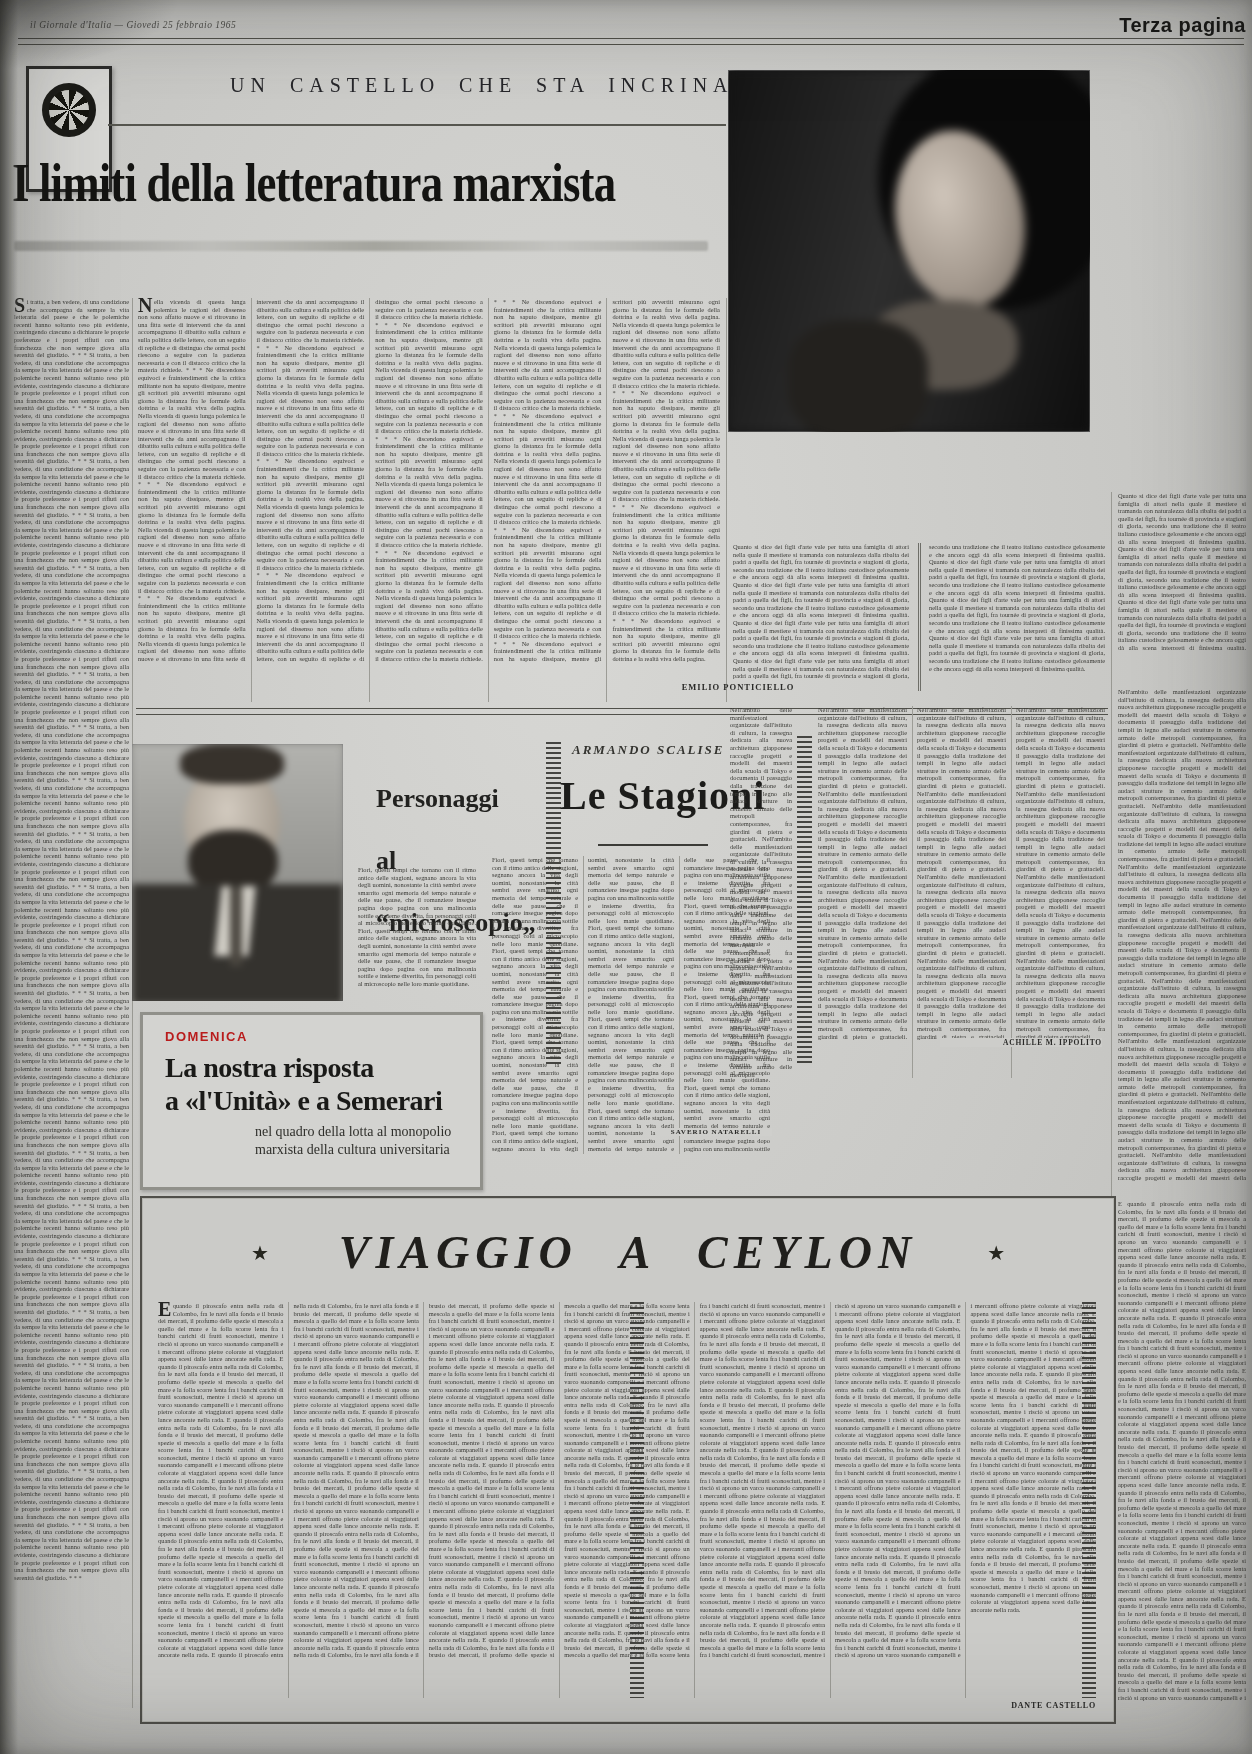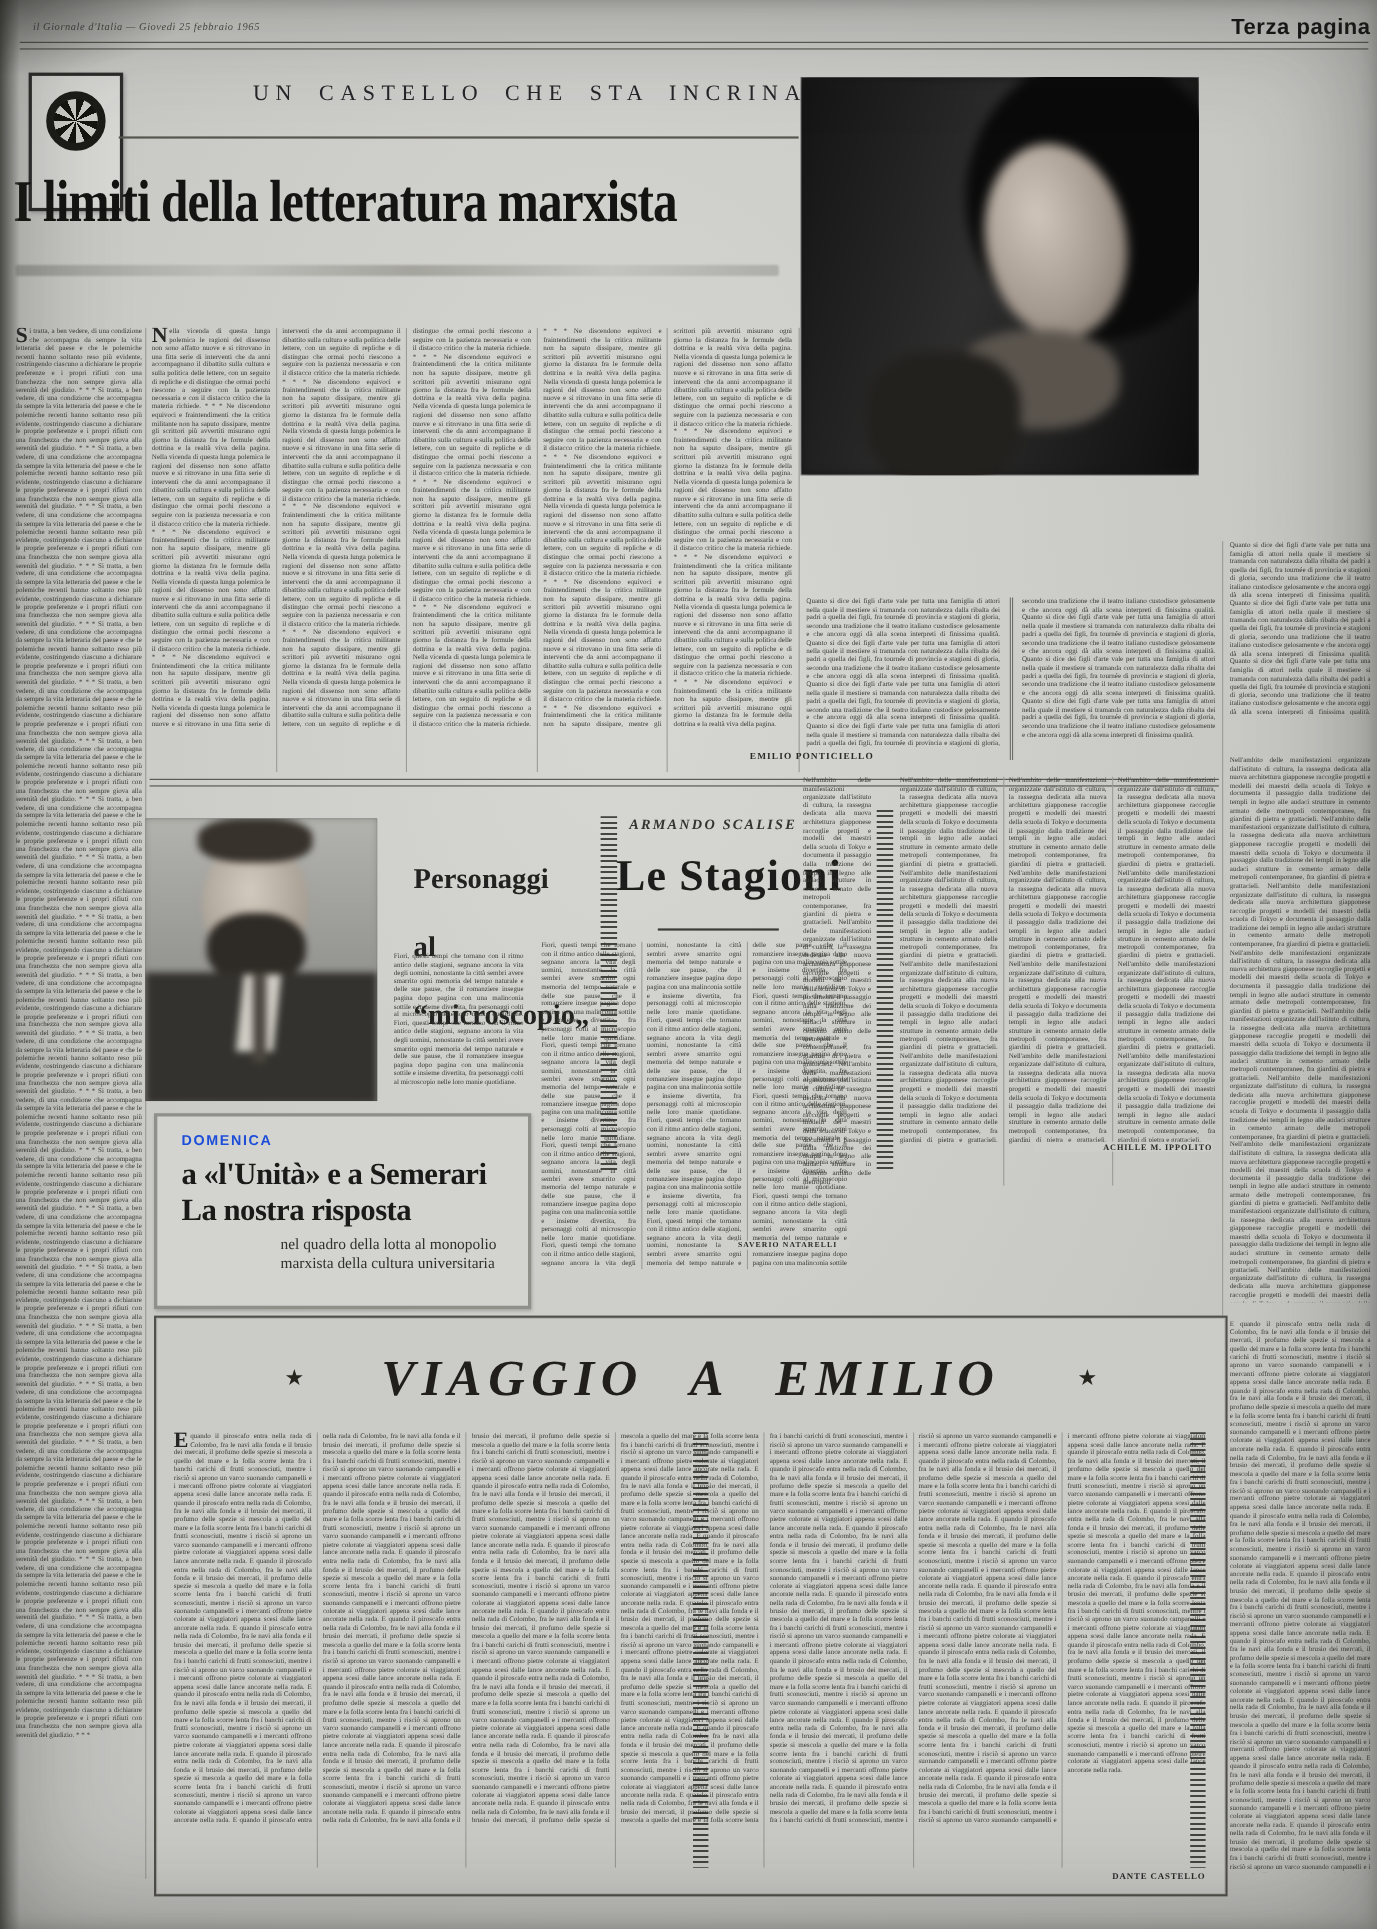--- a/index.html
+++ b/index.html
@@ -68,21 +68,21 @@
   .byline-right{font:bold 7.5px "Liberation Serif",serif;letter-spacing:.8px;color:#2a2a28;text-align:right;}
 
   .barcode{background:repeating-linear-gradient(180deg,#2c2c28 0 2px, rgba(0,0,0,0) 2px 5px);opacity:.85;}
 
   .personaggi{font:bold 26px/62px "Liberation Serif",serif;color:#222220;letter-spacing:0;}
   .scalise{font:italic bold 13px "Liberation Serif",serif;letter-spacing:2px;color:#33332f;}
   .stagioni-h{font:bold 40px "Liberation Serif",serif;color:#1c1c1a;letter-spacing:1px;white-space:nowrap;}
   .nipponica-h{font:italic bold 29px "Liberation Serif",serif;color:#23231f;text-align:center;white-space:nowrap;}
 
   .dom-box{background:#d3d3d0;border:3px solid #90908a;box-shadow:1px 2px 3px rgba(0,0,0,.2);}
-  .dom-eyebrow{font:bold 13px "Liberation Sans",sans-serif;letter-spacing:1.5px;color:#1d4ed8;}
+  .dom-eyebrow{font:bold 13px "Liberation Sans",sans-serif;letter-spacing:1.5px;color:#b91c1c;}
   .dom-title{font:bold 28px/33px "Liberation Serif",serif;color:#1a1a18;letter-spacing:-.5px;}
   .dom-sub{font:14px/18px "Liberation Serif",serif;color:#2f2f2b;}
 
   .ceylon-box{background:#cbcbc8;border:2px solid #504f4a;box-shadow:0 0 0 1px #b5b5b0 inset;}
   .ceylon-title-row{display:flex;align-items:center;justify-content:center;gap:70px;}
   .ceylon-title{font:italic bold 46px "Liberation Serif",serif;letter-spacing:6px;word-spacing:26px;color:#201f1c;white-space:nowrap;}
   .star{font-size:20px;color:#26261f;}
 </style>
 </head>
 <body>
@@ -147,38 +147,38 @@
   <div class="abs scalise" style="left:572px;top:742px;width:200px;">ARMANDO SCALISE</div>
   <div class="abs stagioni-h" style="left:560px;top:772px;">Le Stagioni</div>
   <div class="abs" style="left:598px;top:844px;width:110px;height:2px;background:#3b3b37;"></div>
   <div class="abs greek" style="left:358px;top:866px;width:118px;height:142px;">Fiori, questi tempi che tornano con il ritmo antico delle stagioni, segnano ancora la vita degli uomini, nonostante la città sembri avere smarrito ogni memoria del tempo naturale e delle sue pause, che il romanziere insegue pagina dopo pagina con una malinconia sottile e insieme divertita, fra personaggi colti al microscopio nelle loro manie quotidiane. Fiori, questi tempi che tornano con il ritmo antico delle stagioni, segnano ancora la vita degli uomini, nonostante la città sembri avere smarrito ogni memoria del tempo naturale e delle sue pause, che il romanziere insegue pagina dopo pagina con una malinconia sottile e insieme divertita, fra personaggi colti al microscopio nelle loro manie quotidiane. </div>
   <div class="abs greek cols3" style="left:492px;top:856px;width:278px;height:298px;">Fiori, questi tempi che tornano con il ritmo antico delle stagioni, segnano ancora la vita degli uomini, nonostante la città sembri avere smarrito ogni memoria del tempo naturale e delle sue pause, che il romanziere insegue pagina dopo pagina con una malinconia sottile e insieme divertita, fra personaggi colti al microscopio nelle loro manie quotidiane. Fiori, questi tempi che tornano con il ritmo antico delle stagioni, segnano ancora la vita degli uomini, nonostante la città sembri avere smarrito ogni memoria del tempo naturale e delle sue pause, che il romanziere insegue pagina dopo pagina con una malinconia sottile e insieme divertita, fra personaggi colti al microscopio nelle loro manie quotidiane. Fiori, questi tempi che tornano con il ritmo antico delle stagioni, segnano ancora la vita degli uomini, nonostante la città sembri avere smarrito ogni memoria del tempo naturale e delle sue pause, che il romanziere insegue pagina dopo pagina con una malinconia sottile e insieme divertita, fra personaggi colti al microscopio nelle loro manie quotidiane. Fiori, questi tempi che tornano con il ritmo antico delle stagioni, segnano ancora la vita degli uomini, nonostante la città sembri avere smarrito ogni memoria del tempo naturale e delle sue pause, che il romanziere insegue pagina dopo pagina con una malinconia sottile e insieme divertita, fra personaggi colti al microscopio nelle loro manie quotidiane. Fiori, questi tempi che tornano con il ritmo antico delle stagioni, segnano ancora la vita degli uomini, nonostante la città sembri avere smarrito ogni memoria del tempo naturale e delle sue pause, che il romanziere insegue pagina dopo pagina con una malinconia sottile e insieme divertita, fra personaggi colti al microscopio nelle loro manie quotidiane. Fiori, questi tempi che tornano con il ritmo antico delle stagioni, segnano ancora la vita degli uomini, nonostante la città sembri avere smarrito ogni memoria del tempo naturale e delle sue pause, che il romanziere insegue pagina dopo pagina con una malinconia sottile e insieme divertita, fra personaggi colti al microscopio nelle loro manie quotidiane. Fiori, questi tempi che tornano con il ritmo antico delle stagioni, segnano ancora la vita degli uomini, nonostante la città sembri avere smarrito ogni memoria del tempo naturale e delle sue pause, che il romanziere insegue pagina dopo pagina con una malinconia sottile e insieme divertita, fra personaggi colti al microscopio nelle loro manie quotidiane. Fiori, questi tempi che tornano con il ritmo antico delle stagioni, segnano ancora la vita degli uomini, nonostante la città sembri avere smarrito ogni memoria del tempo naturale e delle sue pause, che il romanziere insegue pagina dopo pagina con una malinconia sottile e insieme divertita, fra personaggi colti al microscopio nelle loro manie quotidiane. Fiori, questi tempi che tornano con il ritmo antico delle stagioni, segnano ancora la vita degli uomini, nonostante la città sembri avere smarrito ogni memoria del tempo naturale e delle sue pause, che il romanziere insegue pagina dopo pagina con una malinconia sottile e insieme divertita, fra personaggi colti al microscopio nelle loro manie quotidiane. Fiori, questi tempi che tornano con il ritmo antico delle stagioni, segnano ancora la vita degli uomini, nonostante la città sembri avere smarrito ogni memoria del tempo naturale e delle sue pause, che il romanziere insegue pagina dopo pagina con una malinconia sottile e insieme divertita, fra personaggi colti al microscopio nelle loro manie quotidiane. </div>
   <div class="abs byline-sc" style="left:660px;top:1128px;width:112px;font-size:7px;background:#cfcfcc;">SAVERIO NATARELLI</div>
 
   <div class="abs dom-box" style="left:140px;top:1012px;width:337px;height:172px;">
     <div class="abs dom-eyebrow" style="left:22px;top:14px;">DOMENICA</div>
     <div class="abs dom-title" style="left:22px;top:36px;width:300px;">
+      <div>La nostra risposta</div>
       <div>a «l'Unità» e a Semerari</div>
-      <div>La nostra risposta</div>
     </div>
     <div class="abs dom-sub" style="left:112px;top:108px;width:202px;">nel quadro della lotta al monopolio marxista della cultura universitaria</div>
   </div>
 
   <div class="abs greek" style="left:730px;top:706px;width:62px;height:372px;">Nell'ambito delle manifestazioni organizzate dall'istituto di cultura, la rassegna dedicata alla nuova architettura giapponese raccoglie progetti e modelli dei maestri della scuola di Tokyo e documenta il passaggio dalla tradizione dei templi in legno alle audaci strutture in cemento armato delle metropoli contemporanee, fra giardini di pietra e grattacieli. Nell'ambito delle manifestazioni organizzate dall'istituto di cultura, la rassegna dedicata alla nuova architettura giapponese raccoglie progetti e modelli dei maestri della scuola di Tokyo e documenta il passaggio dalla tradizione dei templi in legno alle audaci strutture in cemento armato delle metropoli contemporanee, fra giardini di pietra e grattacieli. Nell'ambito delle manifestazioni organizzate dall'istituto di cultura, la rassegna dedicata alla nuova architettura giapponese raccoglie progetti e modelli dei maestri della scuola di Tokyo e documenta il passaggio dalla tradizione dei templi in legno alle audaci strutture in cemento armato delle metropoli contemporanee, fra giardini di pietra e grattacieli. Nell'ambito delle manifestazioni organizzate dall'istituto di cultura, la rassegna dedicata alla nuova architettura giapponese raccoglie progetti e modelli dei maestri della scuola di Tokyo e documenta il passaggio dalla tradizione dei templi in legno alle audaci strutture in cemento armato delle metropoli contemporanee, fra giardini di pietra e grattacieli. </div>
   <div class="abs barcode" style="left:797px;top:736px;width:15px;height:328px;"></div>
   <div class="abs greek cols3" style="left:818px;top:706px;width:287px;height:372px;">Nell'ambito delle manifestazioni organizzate dall'istituto di cultura, la rassegna dedicata alla nuova architettura giapponese raccoglie progetti e modelli dei maestri della scuola di Tokyo e documenta il passaggio dalla tradizione dei templi in legno alle audaci strutture in cemento armato delle metropoli contemporanee, fra giardini di pietra e grattacieli. Nell'ambito delle manifestazioni organizzate dall'istituto di cultura, la rassegna dedicata alla nuova architettura giapponese raccoglie progetti e modelli dei maestri della scuola di Tokyo e documenta il passaggio dalla tradizione dei templi in legno alle audaci strutture in cemento armato delle metropoli contemporanee, fra giardini di pietra e grattacieli. Nell'ambito delle manifestazioni organizzate dall'istituto di cultura, la rassegna dedicata alla nuova architettura giapponese raccoglie progetti e modelli dei maestri della scuola di Tokyo e documenta il passaggio dalla tradizione dei templi in legno alle audaci strutture in cemento armato delle metropoli contemporanee, fra giardini di pietra e grattacieli. Nell'ambito delle manifestazioni organizzate dall'istituto di cultura, la rassegna dedicata alla nuova architettura giapponese raccoglie progetti e modelli dei maestri della scuola di Tokyo e documenta il passaggio dalla tradizione dei templi in legno alle audaci strutture in cemento armato delle metropoli contemporanee, fra giardini di pietra e grattacieli. Nell'ambito delle manifestazioni organizzate dall'istituto di cultura, la rassegna dedicata alla nuova architettura giapponese raccoglie progetti e modelli dei maestri della scuola di Tokyo e documenta il passaggio dalla tradizione dei templi in legno alle audaci strutture in cemento armato delle metropoli contemporanee, fra giardini di pietra e grattacieli. Nell'ambito delle manifestazioni organizzate dall'istituto di cultura, la rassegna dedicata alla nuova architettura giapponese raccoglie progetti e modelli dei maestri della scuola di Tokyo e documenta il passaggio dalla tradizione dei templi in legno alle audaci strutture in cemento armato delle metropoli contemporanee, fra giardini di pietra e grattacieli. Nell'ambito delle manifestazioni organizzate dall'istituto di cultura, la rassegna dedicata alla nuova architettura giapponese raccoglie progetti e modelli dei maestri della scuola di Tokyo e documenta il passaggio dalla tradizione dei templi in legno alle audaci strutture in cemento armato delle metropoli contemporanee, fra giardini di pietra e grattacieli. Nell'ambito delle manifestazioni organizzate dall'istituto di cultura, la rassegna dedicata alla nuova architettura giapponese raccoglie progetti e modelli dei maestri della scuola di Tokyo e documenta il passaggio dalla tradizione dei templi in legno alle audaci strutture in cemento armato delle metropoli contemporanee, fra giardini di pietra e grattacieli. Nell'ambito delle manifestazioni organizzate dall'istituto di cultura, la rassegna dedicata alla nuova architettura giapponese raccoglie progetti e modelli dei maestri della scuola di Tokyo e documenta il passaggio dalla tradizione dei templi in legno alle audaci strutture in cemento armato delle metropoli contemporanee, fra giardini di pietra e grattacieli. Nell'ambito delle manifestazioni organizzate dall'istituto di cultura, la rassegna dedicata alla nuova architettura giapponese raccoglie progetti e modelli dei maestri della scuola di Tokyo e documenta il passaggio dalla tradizione dei templi in legno alle audaci strutture in cemento armato delle metropoli contemporanee, fra giardini di pietra e grattacieli. Nell'ambito delle manifestazioni organizzate dall'istituto di cultura, la rassegna dedicata alla nuova architettura giapponese raccoglie progetti e modelli dei maestri della scuola di Tokyo e documenta il passaggio dalla tradizione dei templi in legno alle audaci strutture in cemento armato delle metropoli contemporanee, fra giardini di pietra e grattacieli. Nell'ambito delle manifestazioni organizzate dall'istituto di cultura, la rassegna dedicata alla nuova architettura giapponese raccoglie progetti e modelli dei maestri della scuola di Tokyo e documenta il passaggio dalla tradizione dei templi in legno alle audaci strutture in cemento armato delle metropoli contemporanee, fra giardini di pietra e grattacieli. </div>
   <div class="abs byline-right" style="left:940px;top:1038px;width:162px;background:#cdcdca;">ACHILLE M. IPPOLITO</div>
 
   <div class="abs greek" style="left:1118px;top:688px;width:128px;height:496px;">Nell'ambito delle manifestazioni organizzate dall'istituto di cultura, la rassegna dedicata alla nuova architettura giapponese raccoglie progetti e modelli dei maestri della scuola di Tokyo e documenta il passaggio dalla tradizione dei templi in legno alle audaci strutture in cemento armato delle metropoli contemporanee, fra giardini di pietra e grattacieli. Nell'ambito delle manifestazioni organizzate dall'istituto di cultura, la rassegna dedicata alla nuova architettura giapponese raccoglie progetti e modelli dei maestri della scuola di Tokyo e documenta il passaggio dalla tradizione dei templi in legno alle audaci strutture in cemento armato delle metropoli contemporanee, fra giardini di pietra e grattacieli. Nell'ambito delle manifestazioni organizzate dall'istituto di cultura, la rassegna dedicata alla nuova architettura giapponese raccoglie progetti e modelli dei maestri della scuola di Tokyo e documenta il passaggio dalla tradizione dei templi in legno alle audaci strutture in cemento armato delle metropoli contemporanee, fra giardini di pietra e grattacieli. Nell'ambito delle manifestazioni organizzate dall'istituto di cultura, la rassegna dedicata alla nuova architettura giapponese raccoglie progetti e modelli dei maestri della scuola di Tokyo e documenta il passaggio dalla tradizione dei templi in legno alle audaci strutture in cemento armato delle metropoli contemporanee, fra giardini di pietra e grattacieli. Nell'ambito delle manifestazioni organizzate dall'istituto di cultura, la rassegna dedicata alla nuova architettura giapponese raccoglie progetti e modelli dei maestri della scuola di Tokyo e documenta il passaggio dalla tradizione dei templi in legno alle audaci strutture in cemento armato delle metropoli contemporanee, fra giardini di pietra e grattacieli. Nell'ambito delle manifestazioni organizzate dall'istituto di cultura, la rassegna dedicata alla nuova architettura giapponese raccoglie progetti e modelli dei maestri della scuola di Tokyo e documenta il passaggio dalla tradizione dei templi in legno alle audaci strutture in cemento armato delle metropoli contemporanee, fra giardini di pietra e grattacieli. Nell'ambito delle manifestazioni organizzate dall'istituto di cultura, la rassegna dedicata alla nuova architettura giapponese raccoglie progetti e modelli dei maestri della scuola di Tokyo e documenta il passaggio dalla tradizione dei templi in legno alle audaci strutture in cemento armato delle metropoli contemporanee, fra giardini di pietra e grattacieli. Nell'ambito delle manifestazioni organizzate dall'istituto di cultura, la rassegna dedicata alla nuova architettura giapponese raccoglie progetti e modelli dei maestri della scuola di Tokyo e documenta il passaggio dalla tradizione dei templi in legno alle audaci strutture in cemento armato delle metropoli contemporanee, fra giardini di pietra e grattacieli. Nell'ambito delle manifestazioni organizzate dall'istituto di cultura, la rassegna dedicata alla nuova architettura giapponese raccoglie progetti e modelli dei maestri della scuola di Tokyo e documenta il passaggio dalla tradizione dei templi in legno alle audaci strutture in cemento armato delle metropoli contemporanee, fra giardini di pietra e grattacieli. </div>
   <div class="abs greek" style="left:1118px;top:1200px;width:128px;height:502px;">E quando il piroscafo entra nella rada di Colombo, fra le navi alla fonda e il brusio dei mercati, il profumo delle spezie si mescola a quello del mare e la folla scorre lenta fra i banchi carichi di frutti sconosciuti, mentre i risciò si aprono un varco suonando campanelli e i mercanti offrono pietre colorate ai viaggiatori appena scesi dalle lance ancorate nella rada. E quando il piroscafo entra nella rada di Colombo, fra le navi alla fonda e il brusio dei mercati, il profumo delle spezie si mescola a quello del mare e la folla scorre lenta fra i banchi carichi di frutti sconosciuti, mentre i risciò si aprono un varco suonando campanelli e i mercanti offrono pietre colorate ai viaggiatori appena scesi dalle lance ancorate nella rada. E quando il piroscafo entra nella rada di Colombo, fra le navi alla fonda e il brusio dei mercati, il profumo delle spezie si mescola a quello del mare e la folla scorre lenta fra i banchi carichi di frutti sconosciuti, mentre i risciò si aprono un varco suonando campanelli e i mercanti offrono pietre colorate ai viaggiatori appena scesi dalle lance ancorate nella rada. E quando il piroscafo entra nella rada di Colombo, fra le navi alla fonda e il brusio dei mercati, il profumo delle spezie si mescola a quello del mare e la folla scorre lenta fra i banchi carichi di frutti sconosciuti, mentre i risciò si aprono un varco suonando campanelli e i mercanti offrono pietre colorate ai viaggiatori appena scesi dalle lance ancorate nella rada. E quando il piroscafo entra nella rada di Colombo, fra le navi alla fonda e il brusio dei mercati, il profumo delle spezie si mescola a quello del mare e la folla scorre lenta fra i banchi carichi di frutti sconosciuti, mentre i risciò si aprono un varco suonando campanelli e i mercanti offrono pietre colorate ai viaggiatori appena scesi dalle lance ancorate nella rada. E quando il piroscafo entra nella rada di Colombo, fra le navi alla fonda e il brusio dei mercati, il profumo delle spezie si mescola a quello del mare e la folla scorre lenta fra i banchi carichi di frutti sconosciuti, mentre i risciò si aprono un varco suonando campanelli e i mercanti offrono pietre colorate ai viaggiatori appena scesi dalle lance ancorate nella rada. E quando il piroscafo entra nella rada di Colombo, fra le navi alla fonda e il brusio dei mercati, il profumo delle spezie si mescola a quello del mare e la folla scorre lenta fra i banchi carichi di frutti sconosciuti, mentre i risciò si aprono un varco suonando campanelli e i mercanti offrono pietre colorate ai viaggiatori appena scesi dalle lance ancorate nella rada. E quando il piroscafo entra nella rada di Colombo, fra le navi alla fonda e il brusio dei mercati, il profumo delle spezie si mescola a quello del mare e la folla scorre lenta fra i banchi carichi di frutti sconosciuti, mentre i risciò si aprono un varco suonando campanelli e i mercanti offrono pietre colorate ai viaggiatori appena scesi dalle lance ancorate nella rada. E quando il piroscafo entra nella rada di Colombo, fra le navi alla fonda e il brusio dei mercati, il profumo delle spezie si mescola a quello del mare e la folla scorre lenta fra i banchi carichi di frutti sconosciuti, mentre i risciò si aprono un varco suonando campanelli e i mercanti offrono pietre colorate ai viaggiatori appena scesi dalle lance ancorate nella rada. </div>
 
   <div class="abs ceylon-box" style="left:140px;top:1196px;width:972px;height:524px;">
     <div class="abs ceylon-title-row" style="left:0;top:28px;width:100%;">
       <span class="star">★</span>
-      <span class="ceylon-title">VIAGGIO A EMILIO</span>
+      <span class="ceylon-title">VIAGGIO A CEYLON</span>
       <span class="star">★</span>
     </div>
     <div class="abs greek cols7 dropcap" style="left:16px;top:104px;width:938px;height:396px;">E quando il piroscafo entra nella rada di Colombo, fra le navi alla fonda e il brusio dei mercati, il profumo delle spezie si mescola a quello del mare e la folla scorre lenta fra i banchi carichi di frutti sconosciuti, mentre i risciò si aprono un varco suonando campanelli e i mercanti offrono pietre colorate ai viaggiatori appena scesi dalle lance ancorate nella rada. E quando il piroscafo entra nella rada di Colombo, fra le navi alla fonda e il brusio dei mercati, il profumo delle spezie si mescola a quello del mare e la folla scorre lenta fra i banchi carichi di frutti sconosciuti, mentre i risciò si aprono un varco suonando campanelli e i mercanti offrono pietre colorate ai viaggiatori appena scesi dalle lance ancorate nella rada. E quando il piroscafo entra nella rada di Colombo, fra le navi alla fonda e il brusio dei mercati, il profumo delle spezie si mescola a quello del mare e la folla scorre lenta fra i banchi carichi di frutti sconosciuti, mentre i risciò si aprono un varco suonando campanelli e i mercanti offrono pietre colorate ai viaggiatori appena scesi dalle lance ancorate nella rada. E quando il piroscafo entra nella rada di Colombo, fra le navi alla fonda e il brusio dei mercati, il profumo delle spezie si mescola a quello del mare e la folla scorre lenta fra i banchi carichi di frutti sconosciuti, mentre i risciò si aprono un varco suonando campanelli e i mercanti offrono pietre colorate ai viaggiatori appena scesi dalle lance ancorate nella rada. E quando il piroscafo entra nella rada di Colombo, fra le navi alla fonda e il brusio dei mercati, il profumo delle spezie si mescola a quello del mare e la folla scorre lenta fra i banchi carichi di frutti sconosciuti, mentre i risciò si aprono un varco suonando campanelli e i mercanti offrono pietre colorate ai viaggiatori appena scesi dalle lance ancorate nella rada. E quando il piroscafo entra nella rada di Colombo, fra le navi alla fonda e il brusio dei mercati, il profumo delle spezie si mescola a quello del mare e la folla scorre lenta fra i banchi carichi di frutti sconosciuti, mentre i risciò si aprono un varco suonando campanelli e i mercanti offrono pietre colorate ai viaggiatori appena scesi dalle lance ancorate nella rada. E quando il piroscafo entra nella rada di Colombo, fra le navi alla fonda e il brusio dei mercati, il profumo delle spezie si mescola a quello del mare e la folla scorre lenta fra i banchi carichi di frutti sconosciuti, mentre i risciò si aprono un varco suonando campanelli e i mercanti offrono pietre colorate ai viaggiatori appena scesi dalle lance ancorate nella rada. E quando il piroscafo entra nella rada di Colombo, fra le navi alla fonda e il brusio dei mercati, il profumo delle spezie si mescola a quello del mare e la folla scorre lenta fra i banchi carichi di frutti sconosciuti, mentre i risciò si aprono un varco suonando campanelli e i mercanti offrono pietre colorate ai viaggiatori appena scesi dalle lance ancorate nella rada. E quando il piroscafo entra nella rada di Colombo, fra le navi alla fonda e il brusio dei mercati, il profumo delle spezie si mescola a quello del mare e la folla scorre lenta fra i banchi carichi di frutti sconosciuti, mentre i risciò si aprono un varco suonando campanelli e i mercanti offrono pietre colorate ai viaggiatori appena scesi dalle lance ancorate nella rada. E quando il piroscafo entra nella rada di Colombo, fra le navi alla fonda e il brusio dei mercati, il profumo delle spezie si mescola a quello del mare e la folla scorre lenta fra i banchi carichi di frutti sconosciuti, mentre i risciò si aprono un varco suonando campanelli e i mercanti offrono pietre colorate ai viaggiatori appena scesi dalle lance ancorate nella rada. E quando il piroscafo entra nella rada di Colombo, fra le navi alla fonda e il brusio dei mercati, il profumo delle spezie si mescola a quello del mare e la folla scorre lenta fra i banchi carichi di frutti sconosciuti, mentre i risciò si aprono un varco suonando campanelli e i mercanti offrono pietre colorate ai viaggiatori appena scesi dalle lance ancorate nella rada. E quando il piroscafo entra nella rada di Colombo, fra le navi alla fonda e il brusio dei mercati, il profumo delle spezie si mescola a quello del mare e la folla scorre lenta fra i banchi carichi di frutti sconosciuti, mentre i risciò si aprono un varco suonando campanelli e i mercanti offrono pietre colorate ai viaggiatori appena scesi dalle lance ancorate nella rada. E quando il piroscafo entra nella rada di Colombo, fra le navi alla fonda e il brusio dei mercati, il profumo delle spezie si mescola a quello del mare e la folla scorre lenta fra i banchi carichi di frutti sconosciuti, mentre i risciò si aprono un varco suonando campanelli e i mercanti offrono pietre colorate ai viaggiatori appena scesi dalle lance ancorate nella rada. E quando il piroscafo entra nella rada di Colombo, fra le navi alla fonda e il brusio dei mercati, il profumo delle spezie si mescola a quello del mare e la folla scorre lenta fra i banchi carichi di frutti sconosciuti, mentre i risciò si aprono un varco suonando campanelli e i mercanti offrono pietre colorate ai viaggiatori appena scesi dalle lance ancorate nella rada. E quando il piroscafo entra nella rada di Colombo, fra le navi alla fonda e il brusio dei mercati, il profumo delle spezie si mescola a quello del mare e la folla scorre lenta fra i banchi carichi di frutti sconosciuti, mentre i risciò si aprono un varco suonando campanelli e i mercanti offrono pietre colorate ai viaggiatori appena scesi dalle lance ancorate nella rada. E quando il piroscafo entra nella rada di Colombo, fra le navi alla fonda e il brusio dei mercati, il profumo delle spezie si mescola a quello del mare e la folla scorre lenta fra i banchi carichi di frutti sconosciuti, mentre i risciò si aprono un varco suonando campanelli e i mercanti offrono pietre colorate ai viaggiatori appena scesi dalle lance ancorate nella rada. E quando il piroscafo entra nella rada di Colombo, fra le navi alla fonda e il brusio dei mercati, il profumo delle spezie si mescola a quello del mare e la folla scorre lenta fra i banchi carichi di frutti sconosciuti, mentre i risciò si aprono un varco suonando campanelli e i mercanti offrono pietre colorate ai viaggiatori appena scesi dalle lance ancorate nella rada. E quando il piroscafo entra nella rada di Colombo, fra le navi alla fonda e il brusio dei mercati, il profumo delle spezie si mescola a quello del mare e la folla scorre lenta fra i banchi carichi di frutti sconosciuti, mentre i risciò si aprono un varco suonando campanelli e i mercanti offrono pietre colorate ai viaggiatori appena scesi dalle lance ancorate nella rada. E quando il piroscafo entra nella rada di Colombo, fra le navi alla fonda e il brusio dei mercati, il profumo delle spezie si mescola a quello del mare e la folla scorre lenta fra i banchi carichi di frutti sconosciuti, mentre i risciò si aprono un varco suonando campanelli e i mercanti offrono pietre colorate ai viaggiatori appena scesi dalle lance ancorate nella rada. E quando il piroscafo entra nella rada di Colombo, fra le navi alla fonda e il brusio dei mercati, il profumo delle spezie si mescola a quello del mare e la folla scorre lenta fra i banchi carichi di frutti sconosciuti, mentre i risciò si aprono un varco suonando campanelli e i mercanti offrono pietre colorate ai viaggiatori appena scesi dalle lance ancorate nella rada. E quando il piroscafo entra nella rada di Colombo, fra le navi alla fonda e il brusio dei mercati, il profumo delle spezie si mescola a quello del mare e la folla scorre lenta fra i banchi carichi di frutti sconosciuti, mentre i risciò si aprono un varco suonando campanelli e i mercanti offrono pietre colorate ai viaggiatori appena scesi dalle lance ancorate nella rada. E quando il piroscafo entra nella rada di Colombo, fra le navi alla fonda e il brusio dei mercati, il profumo delle spezie si mescola a quello del mare e la folla scorre lenta fra i banchi carichi di frutti sconosciuti, mentre i risciò si aprono un varco suonando campanelli e i mercanti offrono pietre colorate ai viaggiatori appena scesi dalle lance ancorate nella rada. E quando il piroscafo entra nella rada di Colombo, fra le navi alla fonda e il brusio dei mercati, il profumo delle spezie si mescola a quello del mare e la folla scorre lenta fra i banchi carichi di frutti sconosciuti, mentre i risciò si aprono un varco suonando campanelli e i mercanti offrono pietre colorate ai viaggiatori appena scesi dalle lance ancorate nella rada. E quando il piroscafo entra nella rada di Colombo, fra le navi alla fonda e il brusio dei mercati, il profumo delle spezie si mescola a quello del mare e la folla scorre lenta fra i banchi carichi di frutti sconosciuti, mentre i risciò si aprono un varco suonando campanelli e i mercanti offrono pietre colorate ai viaggiatori appena scesi dalle lance ancorate nella rada. E quando il piroscafo entra nella rada di Colombo, fra le navi alla fonda e il brusio dei mercati, il profumo delle spezie si mescola a quello del mare e la folla scorre lenta fra i banchi carichi di frutti sconosciuti, mentre i risciò si aprono un varco suonando campanelli e i mercanti offrono pietre colorate ai viaggiatori appena scesi dalle lance ancorate nella rada. E quando il piroscafo entra nella rada di Colombo, fra le navi alla fonda e il brusio dei mercati, il profumo delle spezie si mescola a quello del mare e la folla scorre lenta fra i banchi carichi di frutti sconosciuti, mentre i risciò si aprono un varco suonando campanelli e i mercanti offrono pietre colorate ai viaggiatori appena scesi dalle lance ancorate nella rada. E quando il piroscafo entra nella rada di Colombo, fra le navi alla fonda e il brusio dei mercati, il profumo delle spezie si mescola a quello del mare e la folla scorre lenta fra i banchi carichi di frutti sconosciuti, mentre i risciò si aprono un varco suonando campanelli e i mercanti offrono pietre colorate ai viaggiatori appena scesi dalle lance ancorate nella rada. E quando il piroscafo entra nella rada di Colombo, fra le navi alla fonda e il brusio dei mercati, il profumo delle spezie si mescola a quello del mare e la folla scorre lenta fra i banchi carichi di frutti sconosciuti, mentre i risciò si aprono un varco suonando campanelli e i mercanti offrono pietre colorate ai viaggiatori appena scesi dalle lance ancorate nella rada. E quando il piroscafo entra nella rada di Colombo, fra le navi alla fonda e il brusio dei mercati, il profumo delle spezie si mescola a quello del mare e la folla scorre lenta fra i banchi carichi di frutti sconosciuti, mentre i risciò si aprono un varco suonando campanelli e i mercanti offrono pietre colorate ai viaggiatori appena scesi dalle lance ancorate nella rada. E quando il piroscafo entra nella rada di Colombo, fra le navi alla fonda e il brusio dei mercati, il profumo delle spezie si mescola a quello del mare e la folla scorre lenta fra i banchi carichi di frutti sconosciuti, mentre i risciò si aprono un varco suonando campanelli e i mercanti offrono pietre colorate ai viaggiatori appena scesi dalle lance ancorate nella rada. E quando il piroscafo entra nella rada di Colombo, fra le navi alla fonda e il brusio dei mercati, il profumo delle spezie si mescola a quello del mare e la folla scorre lenta fra i banchi carichi di frutti sconosciuti, mentre i risciò si aprono un varco suonando campanelli e i mercanti offrono pietre colorate ai viaggiatori appena scesi dalle lance ancorate nella rada. E quando il piroscafo entra nella rada di Colombo, fra le navi alla fonda e il brusio dei mercati, il profumo delle spezie si mescola a quello del mare e la folla scorre lenta fra i banchi carichi di frutti sconosciuti, mentre i risciò si aprono un varco suonando campanelli e i mercanti offrono pietre colorate ai viaggiatori appena scesi dalle lance ancorate nella rada. E quando il piroscafo entra nella rada di Colombo, fra le navi alla fonda e il brusio dei mercati, il profumo delle spezie si mescola a quello del mare e la folla scorre lenta fra i banchi carichi di frutti sconosciuti, mentre i risciò si aprono un varco suonando campanelli e i mercanti offrono pietre colorate ai viaggiatori appena scesi dalle lance ancorate nella rada. E quando il piroscafo entra nella rada di Colombo, fra le navi alla fonda e il brusio dei mercati, il profumo delle spezie si mescola a quello del mare e la folla scorre lenta fra i banchi carichi di frutti sconosciuti, mentre i risciò si aprono un varco suonando campanelli e i mercanti offrono pietre colorate ai viaggiatori appena scesi dalle lance ancorate nella rada. E quando il piroscafo entra nella rada di Colombo, fra le navi alla fonda e il brusio dei mercati, il profumo delle spezie si mescola a quello del mare e la folla scorre lenta fra i banchi carichi di frutti sconosciuti, mentre i risciò si aprono un varco suonando campanelli e i mercanti offrono pietre colorate ai viaggiatori appena scesi dalle lance ancorate nella rada. E quando il piroscafo entra nella rada di Colombo, fra le navi alla fonda e il brusio dei mercati, il profumo delle spezie si mescola a quello del mare e la folla scorre lenta fra i banchi carichi di frutti sconosciuti, mentre i risciò si aprono un varco suonando campanelli e i mercanti offrono pietre colorate ai viaggiatori appena scesi dalle lance ancorate nella rada. E quando il piroscafo entra nella rada di Colombo, fra le navi alla fonda e il brusio dei mercati, il profumo delle spezie si mescola a quello del mare e la folla scorre lenta fra i banchi carichi di frutti sconosciuti, mentre i risciò si aprono un varco suonando campanelli e i mercanti offrono pietre colorate ai viaggiatori appena scesi dalle lance ancorate nella rada. E quando il piroscafo entra nella rada di Colombo, fra le navi alla fonda e il brusio dei mercati, il profumo delle spezie si mescola a quello del mare e la folla scorre lenta fra i banchi carichi di frutti sconosciuti, mentre i risciò si aprono un varco suonando campanelli e i mercanti offrono pietre colorate ai viaggiatori appena scesi dalle lance ancorate nella rada. E quando il piroscafo entra nella rada di Colombo, fra le navi alla fonda e il brusio dei mercati, il profumo delle spezie si mescola a quello del mare e la folla scorre lenta fra i banchi carichi di frutti sconosciuti, mentre i risciò si aprono un varco suonando campanelli e i mercanti offrono pietre colorate ai viaggiatori appena scesi dalle lance ancorate nella rada. E quando il piroscafo entra nella rada di Colombo, fra le navi alla fonda e il brusio dei mercati, il profumo delle spezie si mescola a quello del mare e la folla scorre lenta fra i banchi carichi di frutti sconosciuti, mentre i risciò si aprono un varco suonando campanelli e i mercanti offrono pietre colorate ai viaggiatori appena scesi dalle lance ancorate nella rada. E quando il piroscafo entra nella rada di Colombo, fra le navi alla fonda e il brusio dei mercati, il profumo delle spezie si mescola a quello del mare e la folla scorre lenta fra i banchi carichi di frutti sconosciuti, mentre i risciò si aprono un varco suonando campanelli e i mercanti offrono pietre colorate ai viaggiatori appena scesi dalle lance ancorate nella rada. E quando il piroscafo entra nella rada di Colombo, fra le navi alla fonda e il brusio dei mercati, il profumo delle spezie si mescola a quello del mare e la folla scorre lenta fra i banchi carichi di frutti sconosciuti, mentre i risciò si aprono un varco suonando campanelli e i mercanti offrono pietre colorate ai viaggiatori appena scesi dalle lance ancorate nella rada. </div>
     <div class="abs barcode" style="left:488px;top:104px;width:14px;height:396px;"></div>
     <div class="abs barcode" style="left:940px;top:104px;width:14px;height:396px;"></div>
     <div class="abs byline-right" style="right:18px;bottom:12px;width:160px;font-size:8px;background:#cbcbc8;">DANTE CASTELLO</div>
   </div>
 
   <div class="left-fold"></div>
   <div class="corner-shade"></div>

